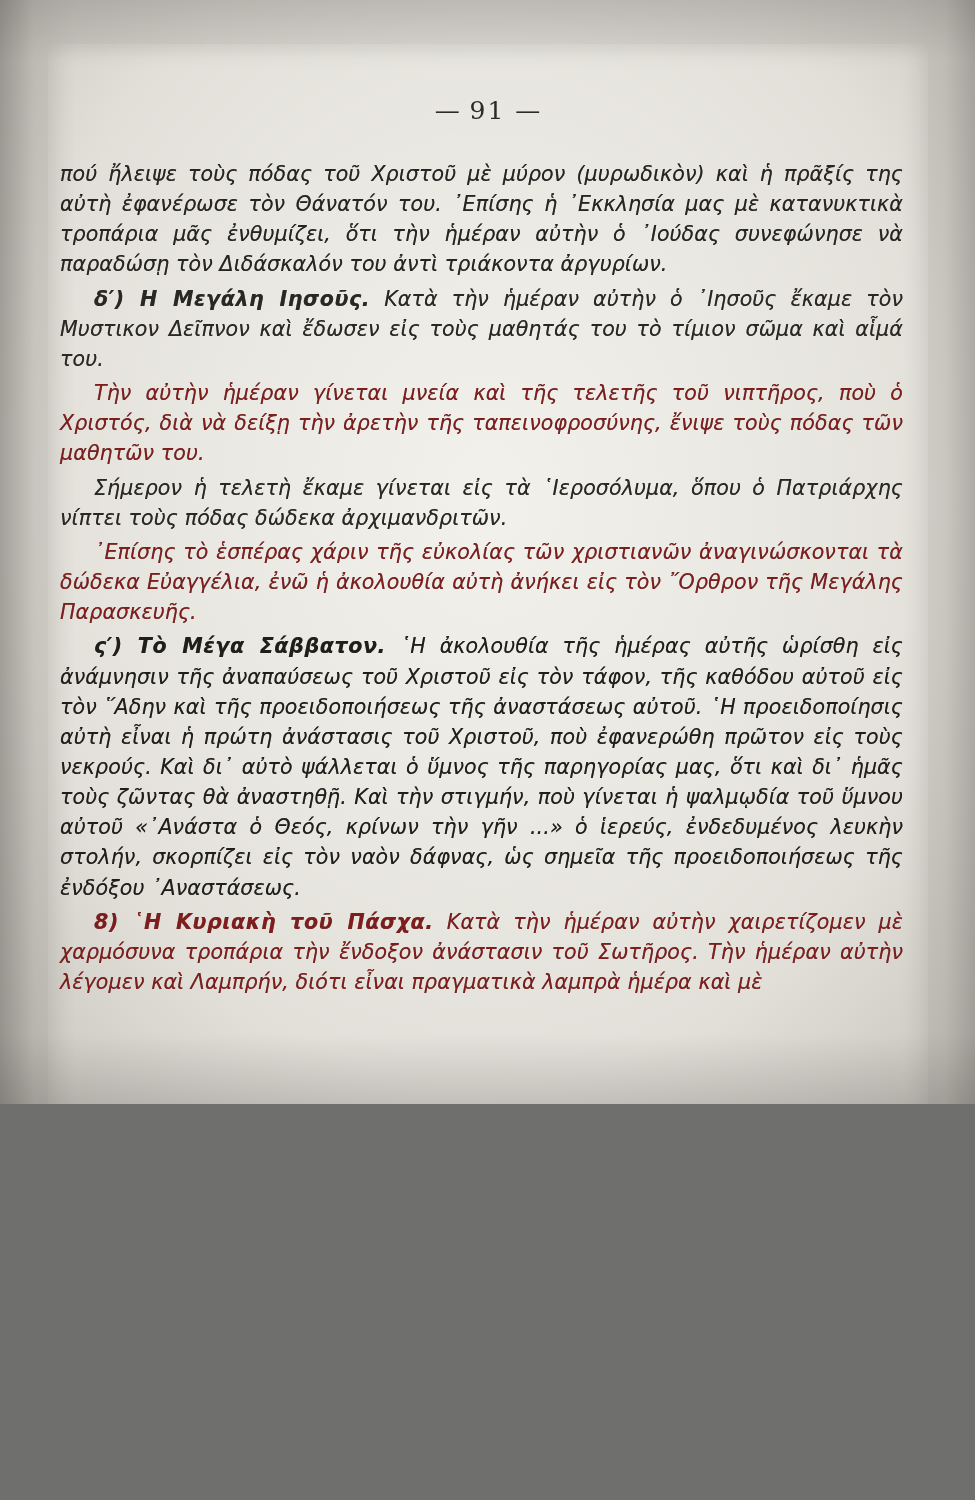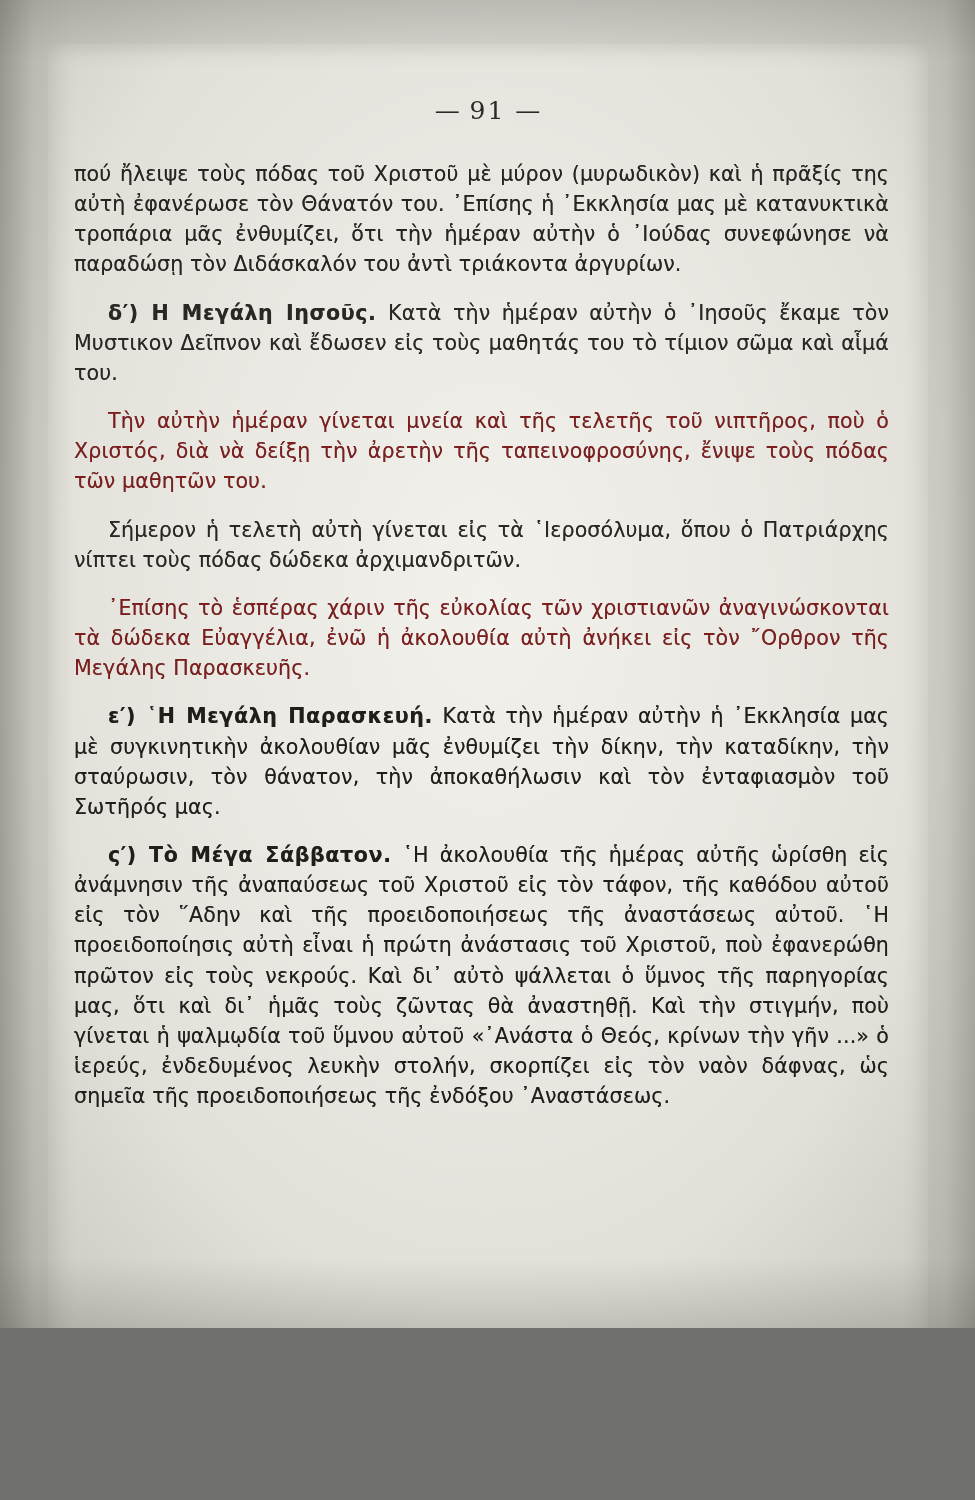--- a/index.html
+++ b/index.html
@@ -3,21 +3,21 @@
 <meta charset="utf-8">
 <style>
   html, body {
     margin: 0;
     padding: 0;
     background: #6f6f6d;
   }
   .page {
     position: relative;
     width: 975px;
-    height: 1328px;
+    height: 1104px;
     background: #cfcdc6;
     overflow: hidden;
     font-family: "DejaVu Serif", serif;
   }
   
   .page::before {
     content: "";
     position: absolute;
     inset: 0;
     background:
@@ -70,22 +70,23 @@
   .body {
     margin: 0 68px 0 56px;
     color: #232220;
     font-size: 20.6px;
     line-height: 1.465;
     text-align: justify;
     font-family: "DejaVu Sans", sans-serif;
     letter-spacing: 0.1px;
   }
   p {
-    margin: 18px;
+    margin: 4px;
     text-indent: 34px;
+    font-style: italic;
   }
   p.noindent {
     text-indent: 0;
   }
   .lead {
     font-weight: bold;
     letter-spacing: 0.6px;
   }
   
   .ink-1 { color: #262521; }
@@ -111,25 +112,25 @@
     </div>
 
     <div class="body">
 
       <p class="noindent ink-1 blur-soft"><span>πού ἤλειψε τοὺς πόδας τοῦ Χριστοῦ μὲ μύρον (μυρωδικὸν) καὶ ἡ πρᾶξίς της αὐτὴ ἐφανέρωσε τὸν Θάνατόν του. ᾽Επίσης ἡ ᾽Εκκλησία μας μὲ κατανυκτικὰ τροπάρια μᾶς ἐνθυμίζει, ὅτι τὴν ἡμέραν αὐτὴν ὁ ᾽Ιούδας συνεφώνησε νὰ παραδώσῃ τὸν Διδάσκαλόν του ἀντὶ τριάκοντα ἀργυρίων.</span></p>
 
       <p class="ink-2 blur-soft"><span class="lead">δ′) Η Μεγάλη Ιησοῦς.</span><span> Κατὰ τὴν ἡμέραν αὐτὴν ὁ ᾽Ιησοῦς ἔκαμε τὸν Μυστικον Δεῖπνον καὶ ἔδωσεν εἰς τοὺς μαθητάς του τὸ τίμιον σῶμα καὶ αἷμά του.</span></p>
 
       <p class="ink-3 blur-soft"><span>Τὴν αὐτὴν ἡμέραν γίνεται μνεία καὶ τῆς τελετῆς τοῦ νιπτῆρος, ποὺ ὁ Χριστός, διὰ νὰ δείξῃ τὴν ἀρετὴν τῆς ταπεινοφροσύνης, ἔνιψε τοὺς πόδας τῶν μαθητῶν του.</span></p>
 
-      <p class="ink-2 blur-soft"><span>Σήμερον ἡ τελετὴ αὐτὴ γίνεται εἰς τὰ ῾Ιεροσόλυμα, ὅπου ὁ Πατριάρχης νίπτει τοὺς πόδας δώδεκα ἀρχιμανδριτῶν.</span></p>
+      <p class="ink-2 blur-soft"><span>Σήμερον ἡ τελετὴ ἔκαμε γίνεται εἰς τὰ ῾Ιεροσόλυμα, ὅπου ὁ Πατριάρχης νίπτει τοὺς πόδας δώδεκα ἀρχιμανδριτῶν.</span></p>
 
       <p class="ink-3 blur-soft"><span>᾽Επίσης τὸ ἑσπέρας χάριν τῆς εὐκολίας τῶν χριστιανῶν ἀναγινώσκονται τὰ δώδεκα Εὐαγγέλια, ἐνῶ ἡ ἀκολουθία αὐτὴ ἀνήκει εἰς τὸν ῎Ορθρον τῆς Μεγάλης Παρασκευῆς.</span></p>
 
-      <p class="ink-4 blur-soft"><span class="lead">ε′) ῾Η Μεγάλη Παρασκευή.</span><span> Κατὰ τὴν ἡμέραν αὐτὴν ἡ ᾽Εκκλησία μας μὲ συγκινητικὴν ἀκολουθίαν μᾶς ἐνθυμίζει τὴν δίκην, τὴν καταδίκην, τὴν σταύρωσιν, τὸν θάνατον, τὴν ἀποκαθήλωσιν καὶ τὸν ἐνταφιασμὸν τοῦ Σωτῆρός μας.</span></p>
 
 
       <p class="ink-4 blur-soft"><span class="lead">ς′) Τὸ Μέγα Σάββατον.</span><span> ῾Η ἀκολουθία τῆς ἡμέρας αὐτῆς ὡρίσθη εἰς ἀνάμνησιν τῆς ἀναπαύσεως τοῦ Χριστοῦ εἰς τὸν τάφον, τῆς καθόδου αὐτοῦ εἰς τὸν ῞Αδην καὶ τῆς προειδοποιήσεως τῆς ἀναστάσεως αὐτοῦ. ῾Η προειδοποίησις αὐτὴ εἶναι ἡ πρώτη ἀνάστασις τοῦ Χριστοῦ, ποὺ ἐφανερώθη πρῶτον εἰς τοὺς νεκρούς. Καὶ δι᾽ αὐτὸ ψάλλεται ὁ ὕμνος τῆς παρηγορίας μας, ὅτι καὶ δι᾽ ἡμᾶς τοὺς ζῶντας θὰ ἀναστηθῇ. Καὶ τὴν στιγμήν, ποὺ γίνεται ἡ ψαλμῳδία τοῦ ὕμνου αὐτοῦ «᾽Ανάστα ὁ Θεός, κρίνων τὴν γῆν ...» ὁ ἱερεύς, ἐνδεδυμένος λευκὴν στολήν, σκορπίζει εἰς τὸν ναὸν δάφνας, ὡς σημεῖα τῆς προειδοποιήσεως τῆς ἐνδόξου ᾽Αναστάσεως.</span></p>
 
+      <p class="ink-3 blur-soft"><span class="lead">8) ῾Η Κυριακὴ τοῦ Πάσχα.</span><span> Κατὰ τὴν ἡμέραν αὐτὴν χαιρετίζομεν μὲ χαρμόσυνα τροπάρια τὴν ἔνδοξον ἀνάστασιν τοῦ Σωτῆρος. Τὴν ἡμέραν αὐτὴν λέγομεν καὶ Λαμπρήν, διότι εἶναι πραγματικὰ λαμπρὰ ἡμέρα καὶ μὲ</span></p>
 
     </div>
   </div>
 </div>
 
 </body></html>

